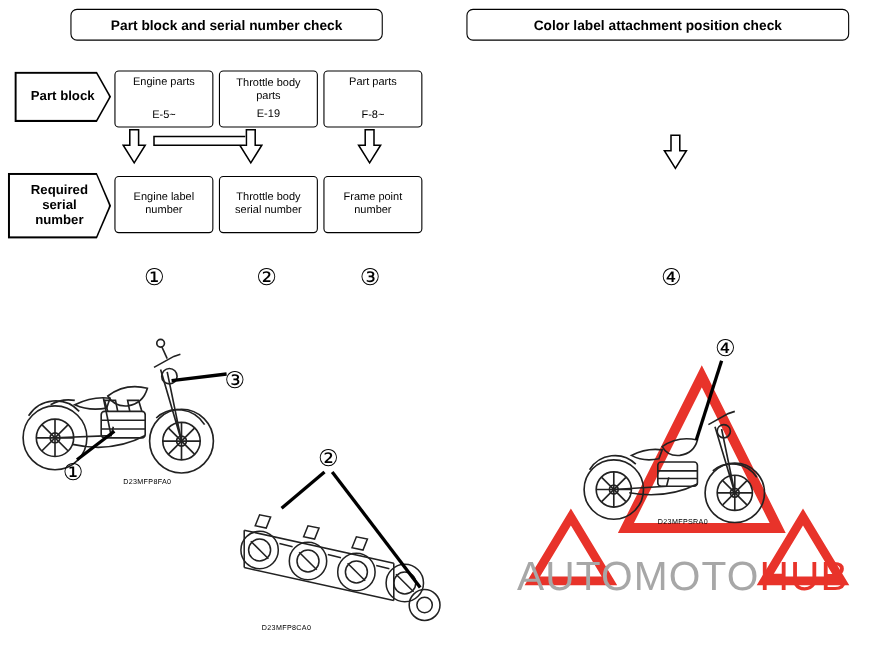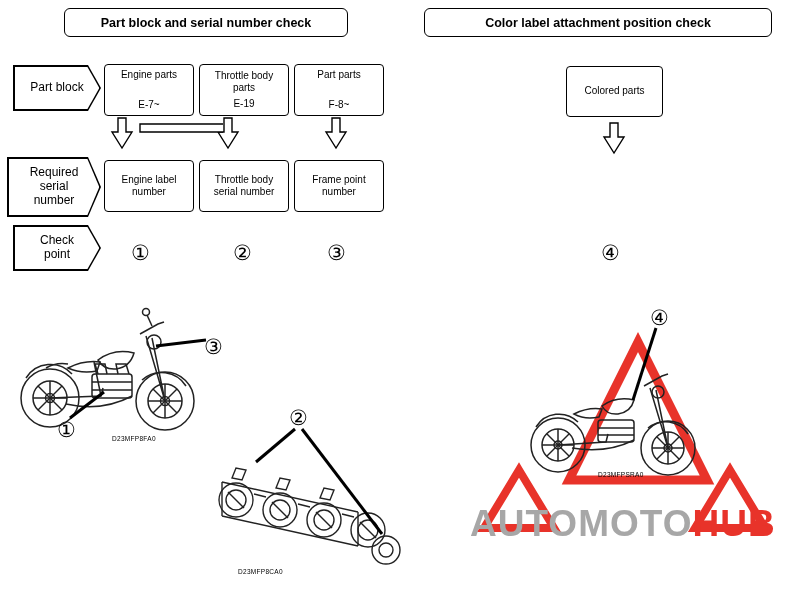--- a/index.html
+++ b/index.html
@@ -11,25 +11,25 @@
   .box{position:absolute;border:1.3px solid #000;border-radius:4px;background:#fff;
        display:flex;flex-direction:column;align-items:center;justify-content:center;
        gap:17px;text-align:center;font-size:10px;line-height:1.25}
   .pre{white-space:pre-line}
   .ptr{position:absolute}
   .ptr-outer{position:absolute;inset:0;background:#000;
        clip-path:polygon(0 0,calc(100% - 13px) 0,100% 50%,calc(100% - 13px) 100%,0 100%)}
   .ptr-inner{position:absolute;inset:1.7px;background:#fff;
        clip-path:polygon(0 0,calc(100% - 12px) 0,100% 50%,calc(100% - 12px) 100%,0 100%);
        display:flex;align-items:center;justify-content:center;
-       font-weight:normal;font-size:12px;line-height:1.15;text-align:center;white-space:pre-line}
+       font-weight:bold;font-size:12px;line-height:1.15;text-align:center;white-space:pre-line}
   .cnum{position:absolute;font-size:21px;line-height:1;font-weight:normal}
   .figcode{position:absolute;font-size:6.5px;letter-spacing:.3px}
   .abs{position:absolute}
-  .wm-text{position:absolute;left:470px;top:503px;font-size:37px;font-weight:bold;
+  .wm-text{position:absolute;left:470px;top:503px;font-size:37px;font-weight:normal;
        letter-spacing:1px;white-space:nowrap}
   .wm-gray{color:#a7a7a7}
   .wm-red{color:#e8332a}
 </style>
 </head>
 <body>
 
 <div class="page">
 
   <div class="hdr" style="left:64px;top:8px;width:282px;height:27px">Part block and serial number check</div>
@@ -38,29 +38,24 @@
   <div class="ptr" style="left:13px;top:65px;width:88px;height:46px">
     <div class="ptr-outer"></div>
     <div class="ptr-inner">Part block</div>
   </div>
   <div class="ptr" style="left:7px;top:157px;width:94px;height:60px">
     <div class="ptr-outer"></div>
     <div class="ptr-inner">Required
 serial
 number</div>
   </div>
-  <div class="ptr" style="left:13px;top:225px;width:88px;height:46px">
-    <div class="ptr-outer"></div>
-    <div class="ptr-inner">Check
-point</div>
-  </div>
 
   <div class="box" style="left:104px;top:64px;width:88px;height:50px">
     <span class="pre">Engine parts</span>
-    <span>E-7~</span>
+    <span>E-5~</span>
   </div>
   <div class="box" style="left:199px;top:64px;width:88px;height:50px;gap:3px">
     <span class="pre">Throttle body
 parts</span>
     <span>E-19</span>
   </div>
   <div class="box" style="left:294px;top:64px;width:88px;height:50px">
     <span class="pre">Part parts</span>
     <span>F-8~</span>
   </div>
@@ -82,23 +77,20 @@
   </div>
   <div class="box" style="left:294px;top:160px;width:88px;height:50px">
     <span class="pre">Frame point
 number</span>
   </div>
 
   <span class="cnum" style="left:131px;top:242px">①</span>
   <span class="cnum" style="left:233px;top:242px">②</span>
   <span class="cnum" style="left:327px;top:242px">③</span>
 
-  <div class="box" style="left:566px;top:66px;width:95px;height:49px">
-    <span>Colored parts</span>
-  </div>
   <svg class="abs" style="left:602px;top:121px" width="24" height="36" viewBox="0 0 22 36">
     <path d="M7 2 h8 v14 h6 l-10 16 l-10 -16 h6 z" fill="#fff" stroke="#000" stroke-width="1.4"></path>
   </svg>
   <span class="cnum" style="left:601px;top:242px">④</span>
 
   <svg class="abs" style="left:462px;top:330px" width="330" height="208" viewBox="0 0 330 208">
     <polygon points="176,12 245,150 107,150" fill="none" stroke="#e8332a" stroke-width="9"></polygon>
     <polygon points="57,140 92,198 22,198" fill="none" stroke="#e8332a" stroke-width="8"></polygon>
     <polygon points="268,140 303,198 233,198" fill="none" stroke="#e8332a" stroke-width="8"></polygon>
   </svg>

